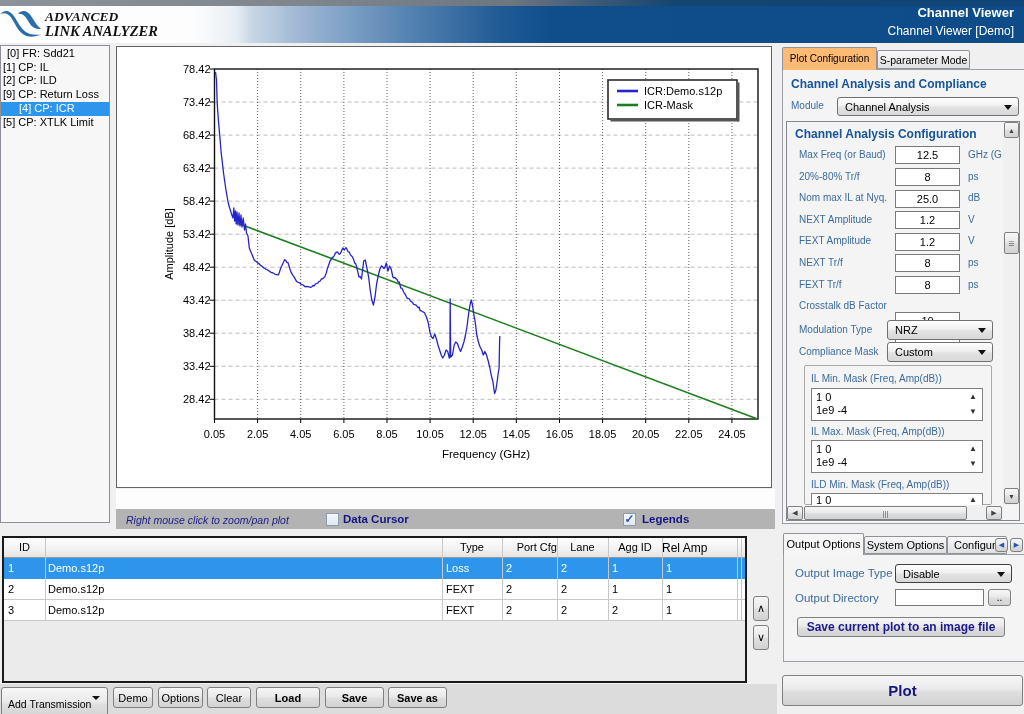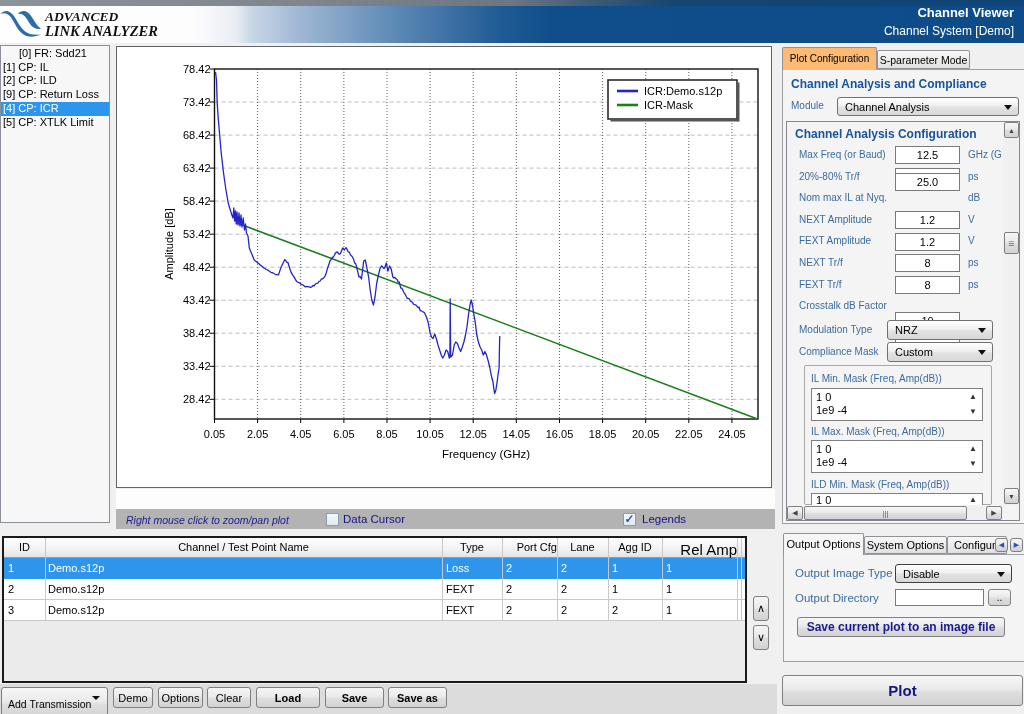--- a/index.html
+++ b/index.html
@@ -25,29 +25,29 @@
 
 <div class="abs" style="left:0;top:6px;width:1024px;height:37px;
  background:linear-gradient(90deg,#fefefe 0%,#fdfdfe 19%,#e9eef4 23%,#c9d7e6 24.5%,#9db6d3 29.5%,#5a87b4 39%,#1f5a94 49%,#0f4e8a 54%,#0d4c89 100%)"></div>
 <svg class="abs" style="left:0;top:4px" width="46" height="36" viewBox="0 0 46 36">
  <path d="M0.3,10 C2.5,7.6 5.5,6.4 8,7.2 C11.5,8.3 13.8,11.5 16,15.2 C18.5,19.5 21,24 24.5,27 C28.5,30.3 34,31.2 41,30.6 C34,33.6 28,33.3 23.5,30.5 C19.5,28 17,23.8 14.7,19.5 C12.6,15.6 10.5,11.8 7.5,10.2 C5,8.9 2.3,9.2 0.3,10 Z" fill="#2a6dab"></path>
  <path d="M17.8,9.8 C20,7.4 23,6.5 25.5,7.3 C28.8,8.4 30.8,11.2 32.8,14.6 C35,18.4 37.2,22 41,24.8 C36.5,25.6 33,23.9 30.6,20.8 C28.6,18.2 27,14.8 24.8,12.2 C22.8,9.9 20,9.3 17.8,9.8 Z" fill="#2a6dab"></path>
 </svg>
 <div class="abs" style="left:45px;top:9px;font-family:'Liberation Serif',serif;font-style:italic;font-weight:bold;font-size:13.5px;color:#111">ADVANCED</div>
 <div class="abs" style="left:45px;top:23px;font-family:'Liberation Serif',serif;font-style:italic;font-weight:bold;font-size:14.5px;color:#111">LINK ANALYZER</div>
 <div class="abs" style="right:10px;top:5px;color:#fff;font-size:13px;font-weight:bold">Channel Viewer</div>
-<div class="abs" style="right:10px;top:24px;color:#fff;font-size:12px">Channel System [Demo]</div>
+<div class="abs" style="right:10px;top:24px;color:#fff;font-size:12px">Channel Viewer [Demo]</div>
 
 <div class="abs" style="left:0;top:45px;width:110px;height:478px;background:#f7f7f7;border:1px solid #8a8f98">
  <div style="font-size:11px;color:#000;line-height:13.7px;padding-top:1px">
-  <div style="padding-left:18px">[0] FR: Sdd21</div>
+  <div style="padding-left:6px">[0] FR: Sdd21</div>
   <div style="padding-left:2px">[1] CP: IL</div>
   <div style="padding-left:2px">[2] CP: ILD</div>
   <div style="padding-left:2px">[9] CP: Return Loss</div>
-  <div style="padding-left:2px;background:#2d95ec;color:#fff">[4] CP: ICR</div>
+  <div style="padding-left:18px;background:#2d95ec;color:#fff">[4] CP: ICR</div>
   <div style="padding-left:2px">[5] CP: XTLK Limit</div>
  </div>
 </div>
 <div class="abs" style="left:116px;top:46px;width:656px;height:442px;background:#fff;border:1px solid #636363"></div>
 <svg class="abs" style="left:116px;top:46px" width="654" height="440" viewBox="0 0 654 440">
 <line x1="98.5" y1="56.0" x2="642" y2="56.0" stroke="#bdbdbd" stroke-width="1" stroke-dasharray="4,3"></line>
 <line x1="98.5" y1="89.1" x2="642" y2="89.1" stroke="#bdbdbd" stroke-width="1" stroke-dasharray="4,3"></line>
 <line x1="98.5" y1="122.1" x2="642" y2="122.1" stroke="#bdbdbd" stroke-width="1" stroke-dasharray="4,3"></line>
 <line x1="98.5" y1="155.1" x2="642" y2="155.1" stroke="#bdbdbd" stroke-width="1" stroke-dasharray="4,3"></line>
 <line x1="98.5" y1="188.2" x2="642" y2="188.2" stroke="#bdbdbd" stroke-width="1" stroke-dasharray="4,3"></line>
@@ -127,33 +127,32 @@
 <line x1="501" y1="45" x2="522" y2="45" stroke="#2424cc" stroke-width="2.6"></line>
 <line x1="501" y1="59" x2="522" y2="59" stroke="#1b7f1b" stroke-width="2.6"></line>
 <text x="528" y="49" font-size="11" fill="#000">ICR:Demo.s12p</text>
 <text x="528" y="63" font-size="11" fill="#000">ICR-Mask</text>
 </svg>
 
 <div class="abs" style="left:116px;top:489px;width:659px;height:21px;background:#fdfdfd"></div>
 <div class="abs" style="left:116px;top:509px;width:659px;height:20px;background:#b3b3b3"></div>
 <div class="abs" style="left:126px;top:514px;font-size:10.5px;font-style:italic;color:#20208a">Right mouse click to zoom/pan plot</div>
 <div class="abs cb" style="left:326px;top:513px"></div>
-<div class="abs" style="left:343px;top:513px;font-size:11.5px;font-weight:normal;color:#141487">Data Cursor</div>
+<div class="abs" style="left:343px;top:513px;font-size:11.5px;font-weight:bold;color:#141487">Data Cursor</div>
 <div class="abs cb" style="left:623px;top:513px;color:#2d52b4;font-size:12px;font-weight:bold;line-height:10px;text-align:center">✓</div>
-<div class="abs" style="left:642px;top:513px;font-size:11.5px;font-weight:normal;color:#141487">Legends</div>
+<div class="abs" style="left:642px;top:513px;font-size:11.5px;font-weight:bold;color:#141487">Legends</div>
 
 <div class="abs" style="left:2px;top:536px;width:745px;height:147px;background:#fff;border:2px solid #1a1a1a">
  <div class="abs" style="left:0;top:0;width:741px;height:20px;background:linear-gradient(#fdfdfd,#f2f2f2 60%,#e4e4e4);border-bottom:1px solid #9a9a9a"></div>
  <div class="abs" style="left:0;top:3px;width:41px;text-align:center;font-size:11px">ID</div>
- <div class="abs" style="left:41px;top:3px;width:397px;text-align:center;font-size:11px">Channel / Test Point Name</div>
  <div class="abs" style="left:438px;top:3px;width:60px;text-align:center;font-size:11px">Type</div>
  <div class="abs" style="left:498px;top:3px;width:55px;text-align:right;font-size:11px">Port Cfg</div>
  <div class="abs" style="left:553px;top:3px;width:51px;text-align:center;font-size:11px">Lane</div>
  <div class="abs" style="left:604px;top:3px;width:54px;text-align:center;font-size:11px">Agg ID</div>
- <div class="abs" style="left:658px;top:3px;width:75px;text-align:right;font-size:15px">Rel Amp</div>
+ <div class="abs" style="left:658px;top:3px;width:75px;text-align:left;font-size:12px">Rel Amp</div>
 
  <div class="abs" style="left:0;top:20px;width:741px;height:21px;background:#2d95ec;color:#fff;font-size:11px">
    <span class="abs" style="left:4px;top:4px">1</span>
       <span class="abs" style="left:44px;top:4px">Demo.s12p</span>
    <span class="abs" style="left:442px;top:4px">Loss</span>
       <span class="abs" style="left:502px;top:4px">2</span>
    <span class="abs" style="left:557px;top:4px">2</span>
       <span class="abs" style="left:608px;top:4px">1</span>
    <span class="abs" style="left:662px;top:4px">1</span>
  </div>
@@ -209,21 +208,21 @@
 
 <div class="abs" style="left:786px;top:121px;width:234px;height:400px;background:#f4f4f4;border:1px solid #828790"></div>
 <div class="abs hdr" style="left:795px;top:127px">Channel Analysis Configuration</div>
 <div class="abs lbl" style="left:799px;top:149px">Max Freq (or Baud)</div>
 <div class="abs inp" style="left:895px;top:146px;width:65px;height:18px;line-height:16px">12.5</div>
 <div class="abs lbl" style="left:968px;top:149px;width:50px;overflow:hidden;white-space:nowrap">GHz (G</div>
 <div class="abs lbl" style="left:799px;top:171px">20%-80% Tr/f</div>
 <div class="abs inp" style="left:895px;top:168px;width:65px;height:18px;line-height:16px">8</div>
 <div class="abs lbl" style="left:968px;top:171px;width:50px;overflow:hidden;white-space:nowrap">ps</div>
 <div class="abs lbl" style="left:799px;top:192px">Nom max IL at Nyq.</div>
-<div class="abs inp" style="left:895px;top:173px;width:65px;height:18px;line-height:16px">25.0</div>
+<div class="abs inp" style="left:895px;top:190px;width:65px;height:18px;line-height:16px">25.0</div>
 <div class="abs lbl" style="left:968px;top:192px;width:50px;overflow:hidden;white-space:nowrap">dB</div>
 <div class="abs lbl" style="left:799px;top:214px">NEXT Amplitude</div>
 <div class="abs inp" style="left:895px;top:211px;width:65px;height:18px;line-height:16px">1.2</div>
 <div class="abs lbl" style="left:968px;top:214px;width:50px;overflow:hidden;white-space:nowrap">V</div>
 <div class="abs lbl" style="left:799px;top:235px">FEXT Amplitude</div>
 <div class="abs inp" style="left:895px;top:233px;width:65px;height:18px;line-height:16px">1.2</div>
 <div class="abs lbl" style="left:968px;top:235px;width:50px;overflow:hidden;white-space:nowrap">V</div>
 <div class="abs lbl" style="left:799px;top:257px">NEXT Tr/f</div>
 <div class="abs inp" style="left:895px;top:254px;width:65px;height:18px;line-height:16px">8</div>
 <div class="abs lbl" style="left:968px;top:257px;width:50px;overflow:hidden;white-space:nowrap">ps</div>

